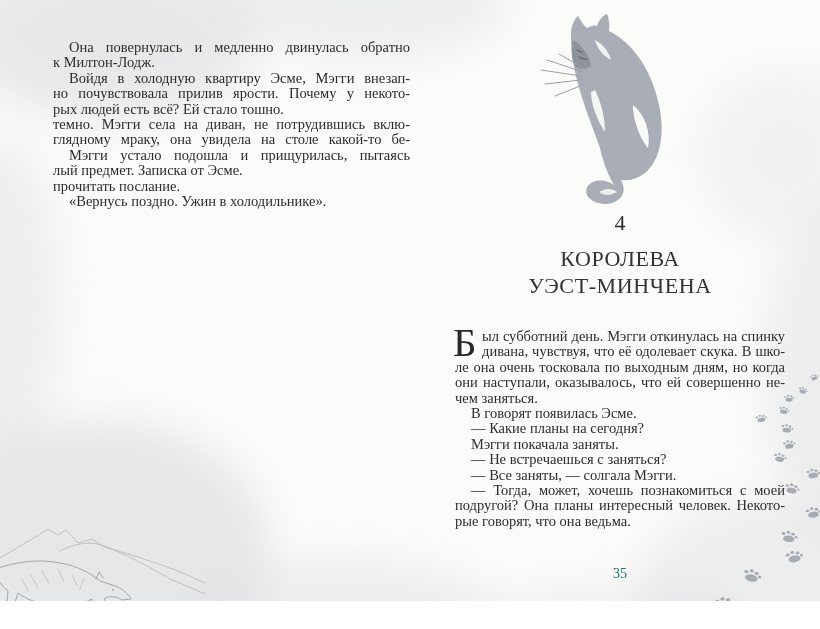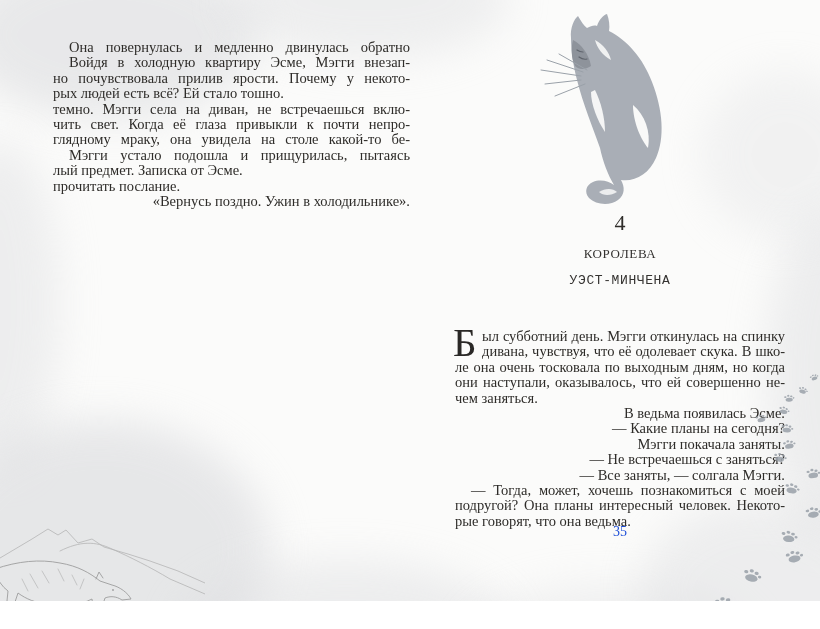--- a/index.html
+++ b/index.html
@@ -17,42 +17,42 @@
   .b5{left:180px; top:560px; width:330px; height:140px; opacity:.42;}
   .b6{left:470px; top:585px; width:280px; height:110px; opacity:.35;}
   .b7{left:765px; top:210px; width:130px; height:330px; opacity:.42;}
   .b8{left:700px; top:70px; width:170px; height:170px; opacity:.28;}
   .b9{left:640px; top:500px; width:240px; height:180px; opacity:.40;}
 
   .page{position:absolute;}
   .textblock{position:absolute; font-size:14.5px; line-height:15.4px;}
   .line{white-space:nowrap; height:15.4px;}
   .line.j{text-align:justify; text-align-last:justify; white-space:normal;}
-  .line.i{padding-left:16px;text-align:right;}
+  .line.i{padding-left:16px;}
   .line.dc{padding-left:27px;}
 
   .left-block{left:53px; top:40px; width:357px;}
   .right-block{left:455px; top:329px; width:330px;}
 
   .dropcap{
     position:absolute; left:-2px; top:-2px; font-size:41px; line-height:31px;
     font-weight:400; color:#2a2826;
   }
   .chapter-number{
     position:absolute; left:455px; top:210px; width:330px; text-align:center;
     font-size:22px; color:#2f2d2a;
   }
   .chapter-title{
     position:absolute; left:440px; width:360px; text-align:center;
-    font-size:13px; letter-spacing:.6px; color:#343230;
-  }
-  .ct1{top:246px;} .ct2{top:273px;font-family:Liberation Mono, monospace;}
+    font-size:22px; letter-spacing:.6px; color:#343230;
+  }
+  .ct1{top:246px;} .ct2{top:273px;}
   .page-number{
-    position:absolute; left:455px; top:524px; width:330px; text-align:center;
-    font-size:14px; color:#1d4ed8;
+    position:absolute; left:455px; top:566px; width:330px; text-align:center;
+    font-size:14px; color:#0f766e;
   }
   .cat-wrap{position:absolute; left:533px; top:10px; width:164px; height:202px;}
   .wolf-wrap{position:absolute; left:0px; top:499px; width:205px; height:130px; opacity:.8;}
   .paw{position:absolute; width:20px; height:14px;}
 </style>
 </head>
 <body>
 
 <div class="book">
 
@@ -74,25 +74,25 @@
       <path d="M96,80 l3,-7 4,6"></path>
       <path d="M30,75 l8,14 M42,72 l7,12 M58,70 l6,12 M72,76 l5,10 M84,80 l-4,10 M22,80 l6,12" stroke-width="0.6" opacity="0.8"></path>
       <path d="M10,122 C30,116 60,124 90,120 M100,118 C110,114 120,118 128,116" stroke-width="0.6" opacity="0.8"></path>
       <circle cx="113" cy="91" r="0.9" fill="#8b8b8b" stroke="none"></circle>
     </svg>
   </div>
 
   <div class="page">
     <div class="textblock left-block">
       <div class="line i j">Она повернулась и медленно двинулась обратно</div>
+      <div class="line">к Милтон-Лодж.</div>
       <div class="line i j">Войдя в холодную квартиру Эсме, Мэгги внезап-</div>
       <div class="line j">но почувствовала прилив ярости. Почему у некото-</div>
       <div class="line">рых людей есть всё? Ей стало тошно.</div>
-      <div class="line j">темно. Мэгги села на диван, не встречаешься вклю-</div>
-      <div class="line j">чить свет. Когда её глаза привыкли к почти непро-</div>
+      <div class="line j">темно. Мэгги села на диван, не потрудившись вклю-</div>
       <div class="line j">глядному мраку, она увидела на столе какой-то бе-</div>
       <div class="line i j">Мэгги устало подошла и прищурилась, пытаясь</div>
       <div class="line">лый предмет. Записка от Эсме.</div>
       <div class="line">прочитать послание.</div>
       <div class="line i">«Вернусь поздно. Ужин в холодильнике».</div>
     </div>
   </div>
 
   <div class="page">
 
@@ -113,21 +113,21 @@
     <div class="chapter-title ct1">КОРОЛЕВА</div>
     <div class="chapter-title ct2">УЭСТ-МИНЧЕНА</div>
 
     <div class="textblock right-block">
       <span class="dropcap">Б</span>
       <div class="line dc j">ыл субботний день. Мэгги откинулась на спинку</div>
       <div class="line dc j">дивана, чувствуя, что её одолевает скука. В шко-</div>
       <div class="line j">ле она очень тосковала по выходным дням, но когда</div>
       <div class="line j">они наступали, оказывалось, что ей совершенно не-</div>
       <div class="line">чем заняться.</div>
-      <div class="line i">В ведьма появилась Эсме.</div>
+      <div class="line i">В говорят появилась Эсме.</div>
       <div class="line i">— Какие планы на сегодня?</div>
       <div class="line i">Мэгги покачала заняты.</div>
       <div class="line i">— Не встречаешься с заняться?</div>
       <div class="line i">— Все заняты, — солгала Мэгги.</div>
       <div class="line i j">— Тогда, может, хочешь познакомиться с моей</div>
       <div class="line j">подругой? Она планы интересный человек. Некото-</div>
       <div class="line">рые говорят, что она ведьма.</div>
     </div>
 
     <div class="page-number">35</div>

